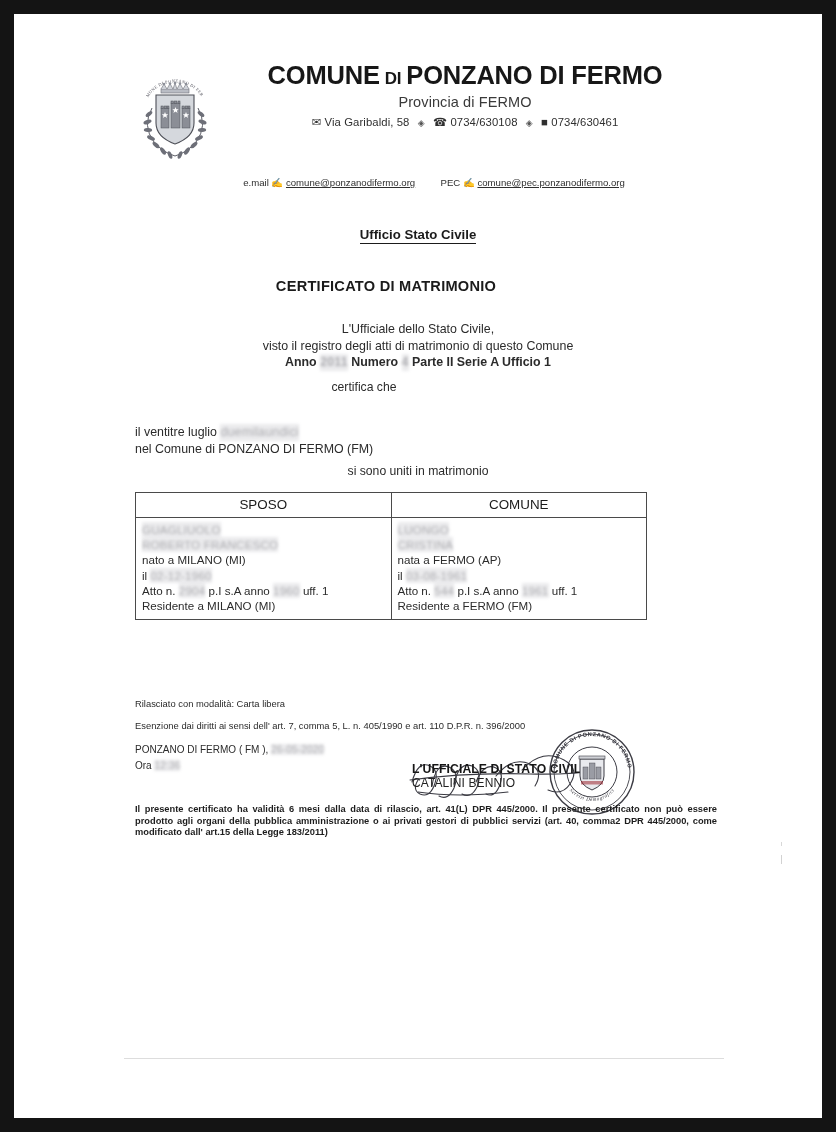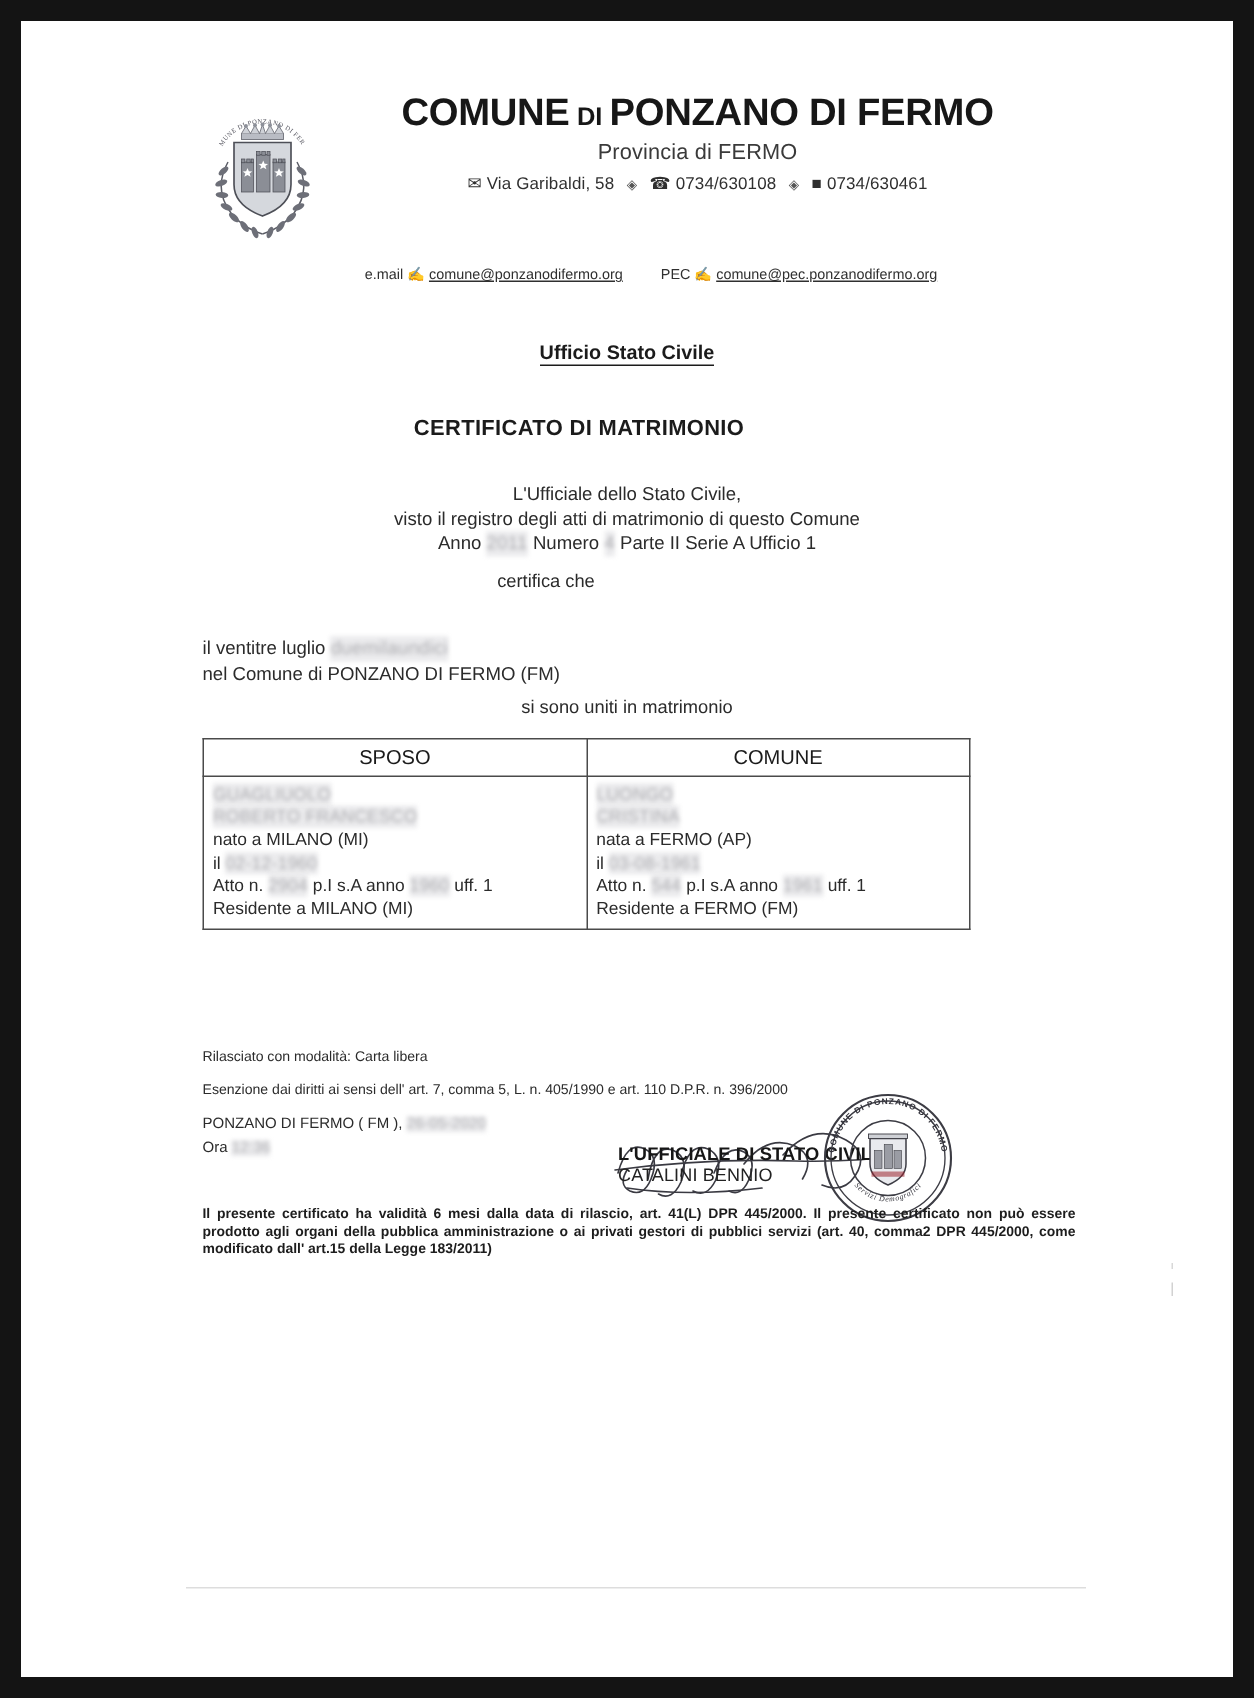--- a/index.html
+++ b/index.html
@@ -118,21 +118,21 @@
   }
 
   .preamble {
     position: absolute;
     top: 307px; left: 0; width: 808px;
     text-align: center;
     font-size: 12.4px;
     line-height: 16.5px;
     color: #2b2b2b;
   }
-  .preamble .bold { font-weight: normal; }
+  .preamble .bold { font-weight: bold; }
 
   .certifica {
     position: absolute;
     top: 366px; left: 0; width: 700px;
     text-align: center;
     font-size: 12.2px;
     color: #2b2b2b;
   }
 
   .marriage-place {

